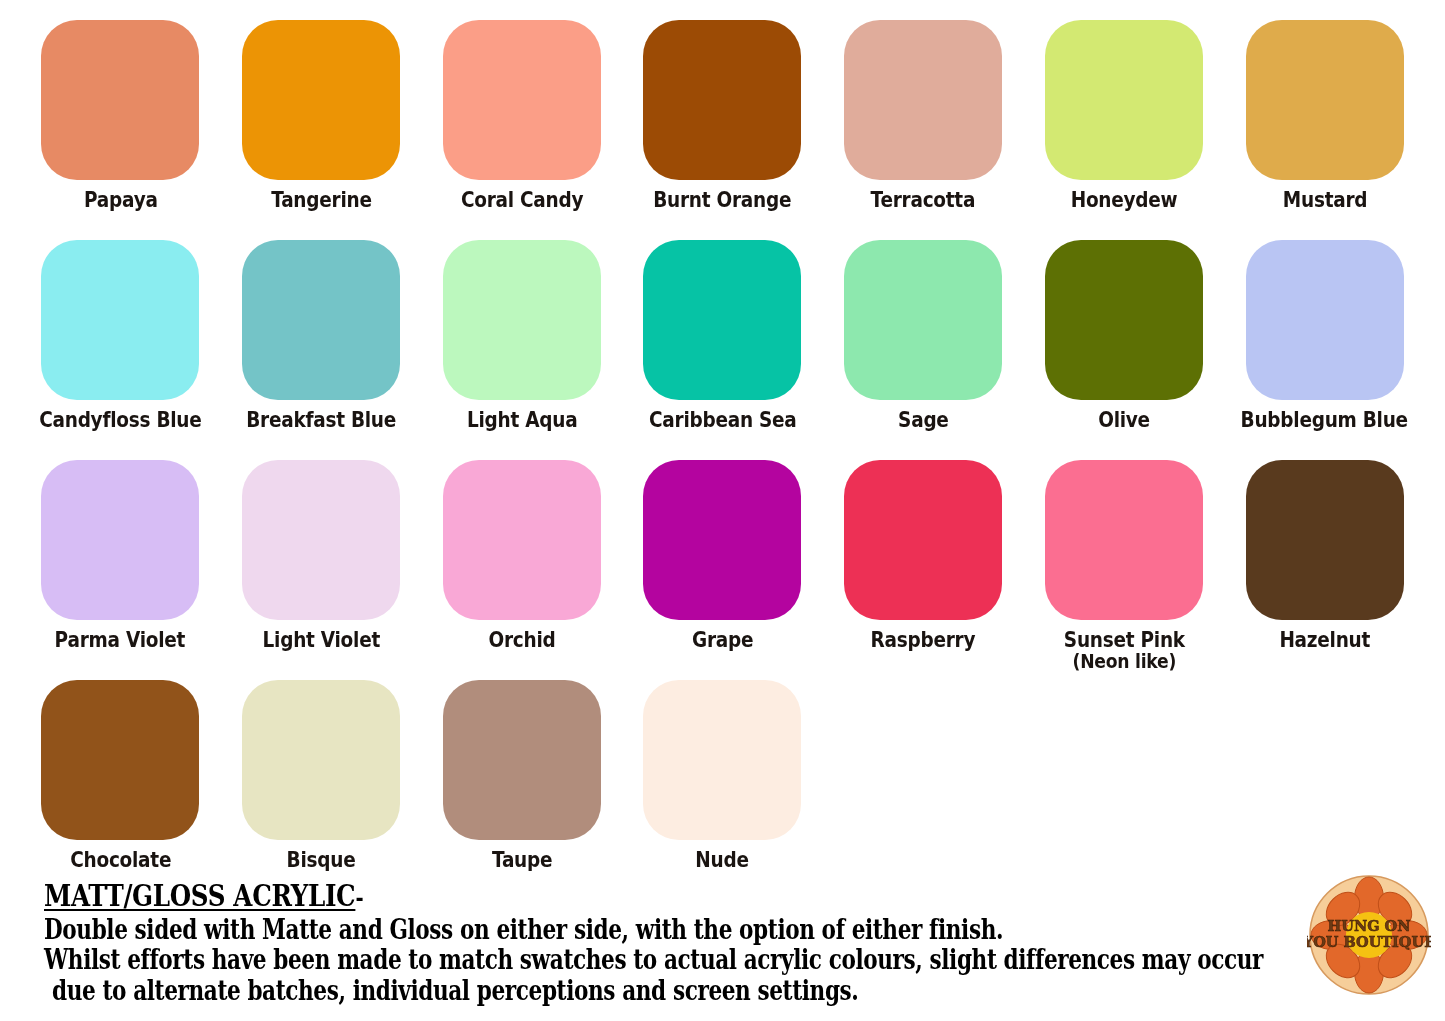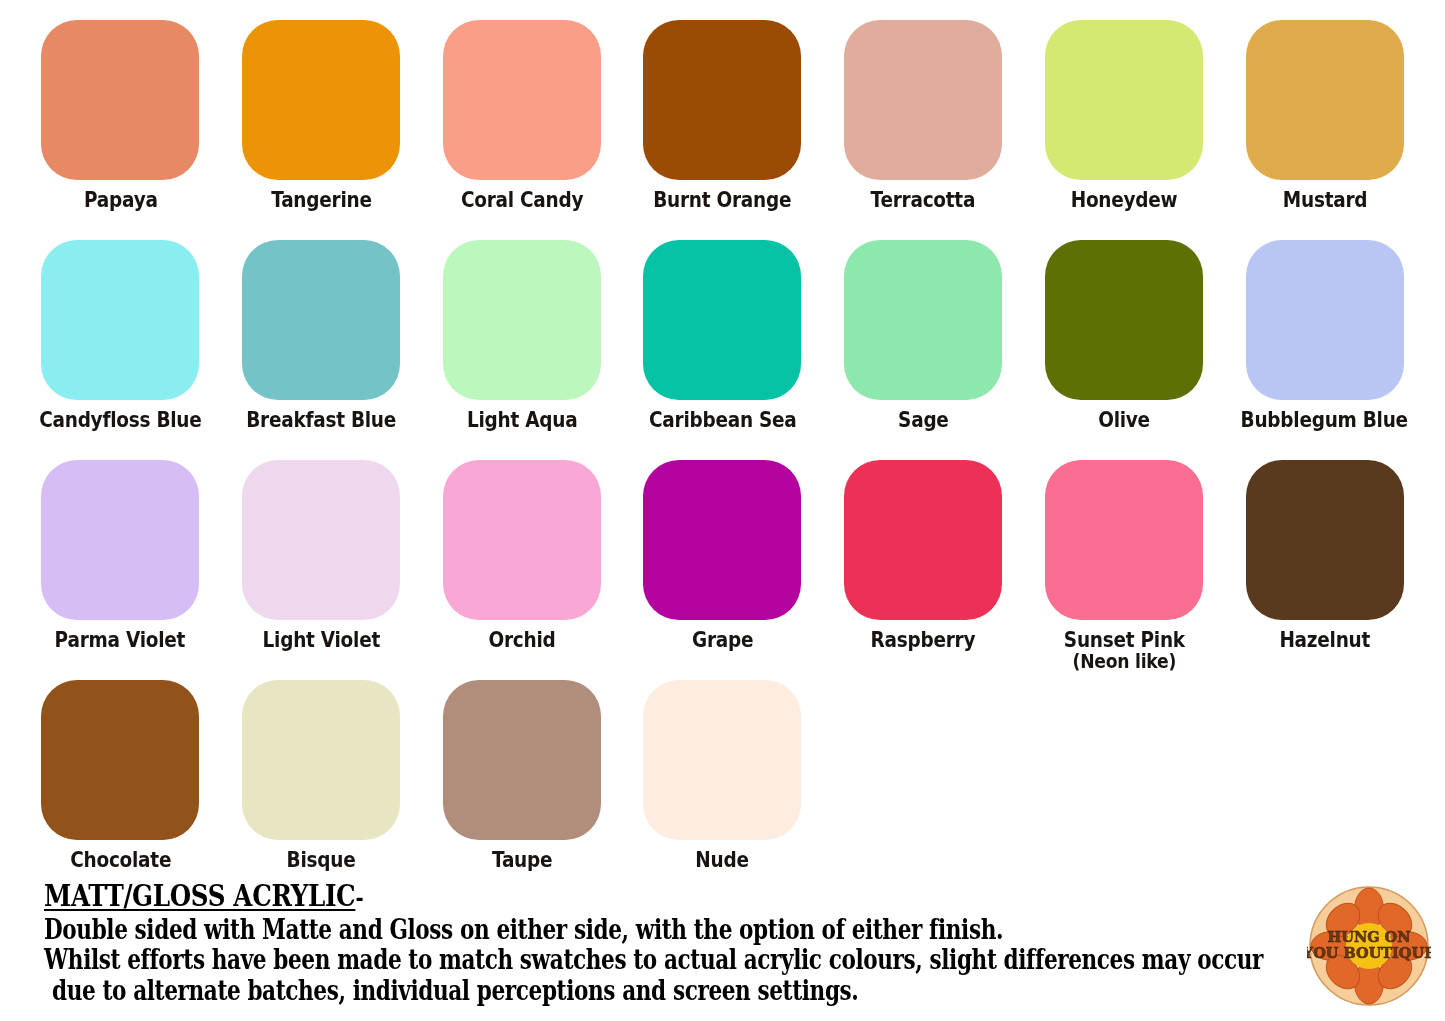--- a/index.html
+++ b/index.html
@@ -110,21 +110,21 @@
     transform-origin: left center;
     white-space: nowrap;
   }
 
   .footer-line.indent { padding-left: 10px; }
 
   
   .logo {
     position: absolute;
     right: 14px;
-    bottom: 13px;
+    bottom: 24px;
     width: 124px;
     height: 124px;
   }
 </style>
 </head>
 <body>
 
 <div class="swatch-grid">
     <div class="swatch-cell">
       <div class="swatch-chip" style="background: rgb(231, 138, 100);"></div>

